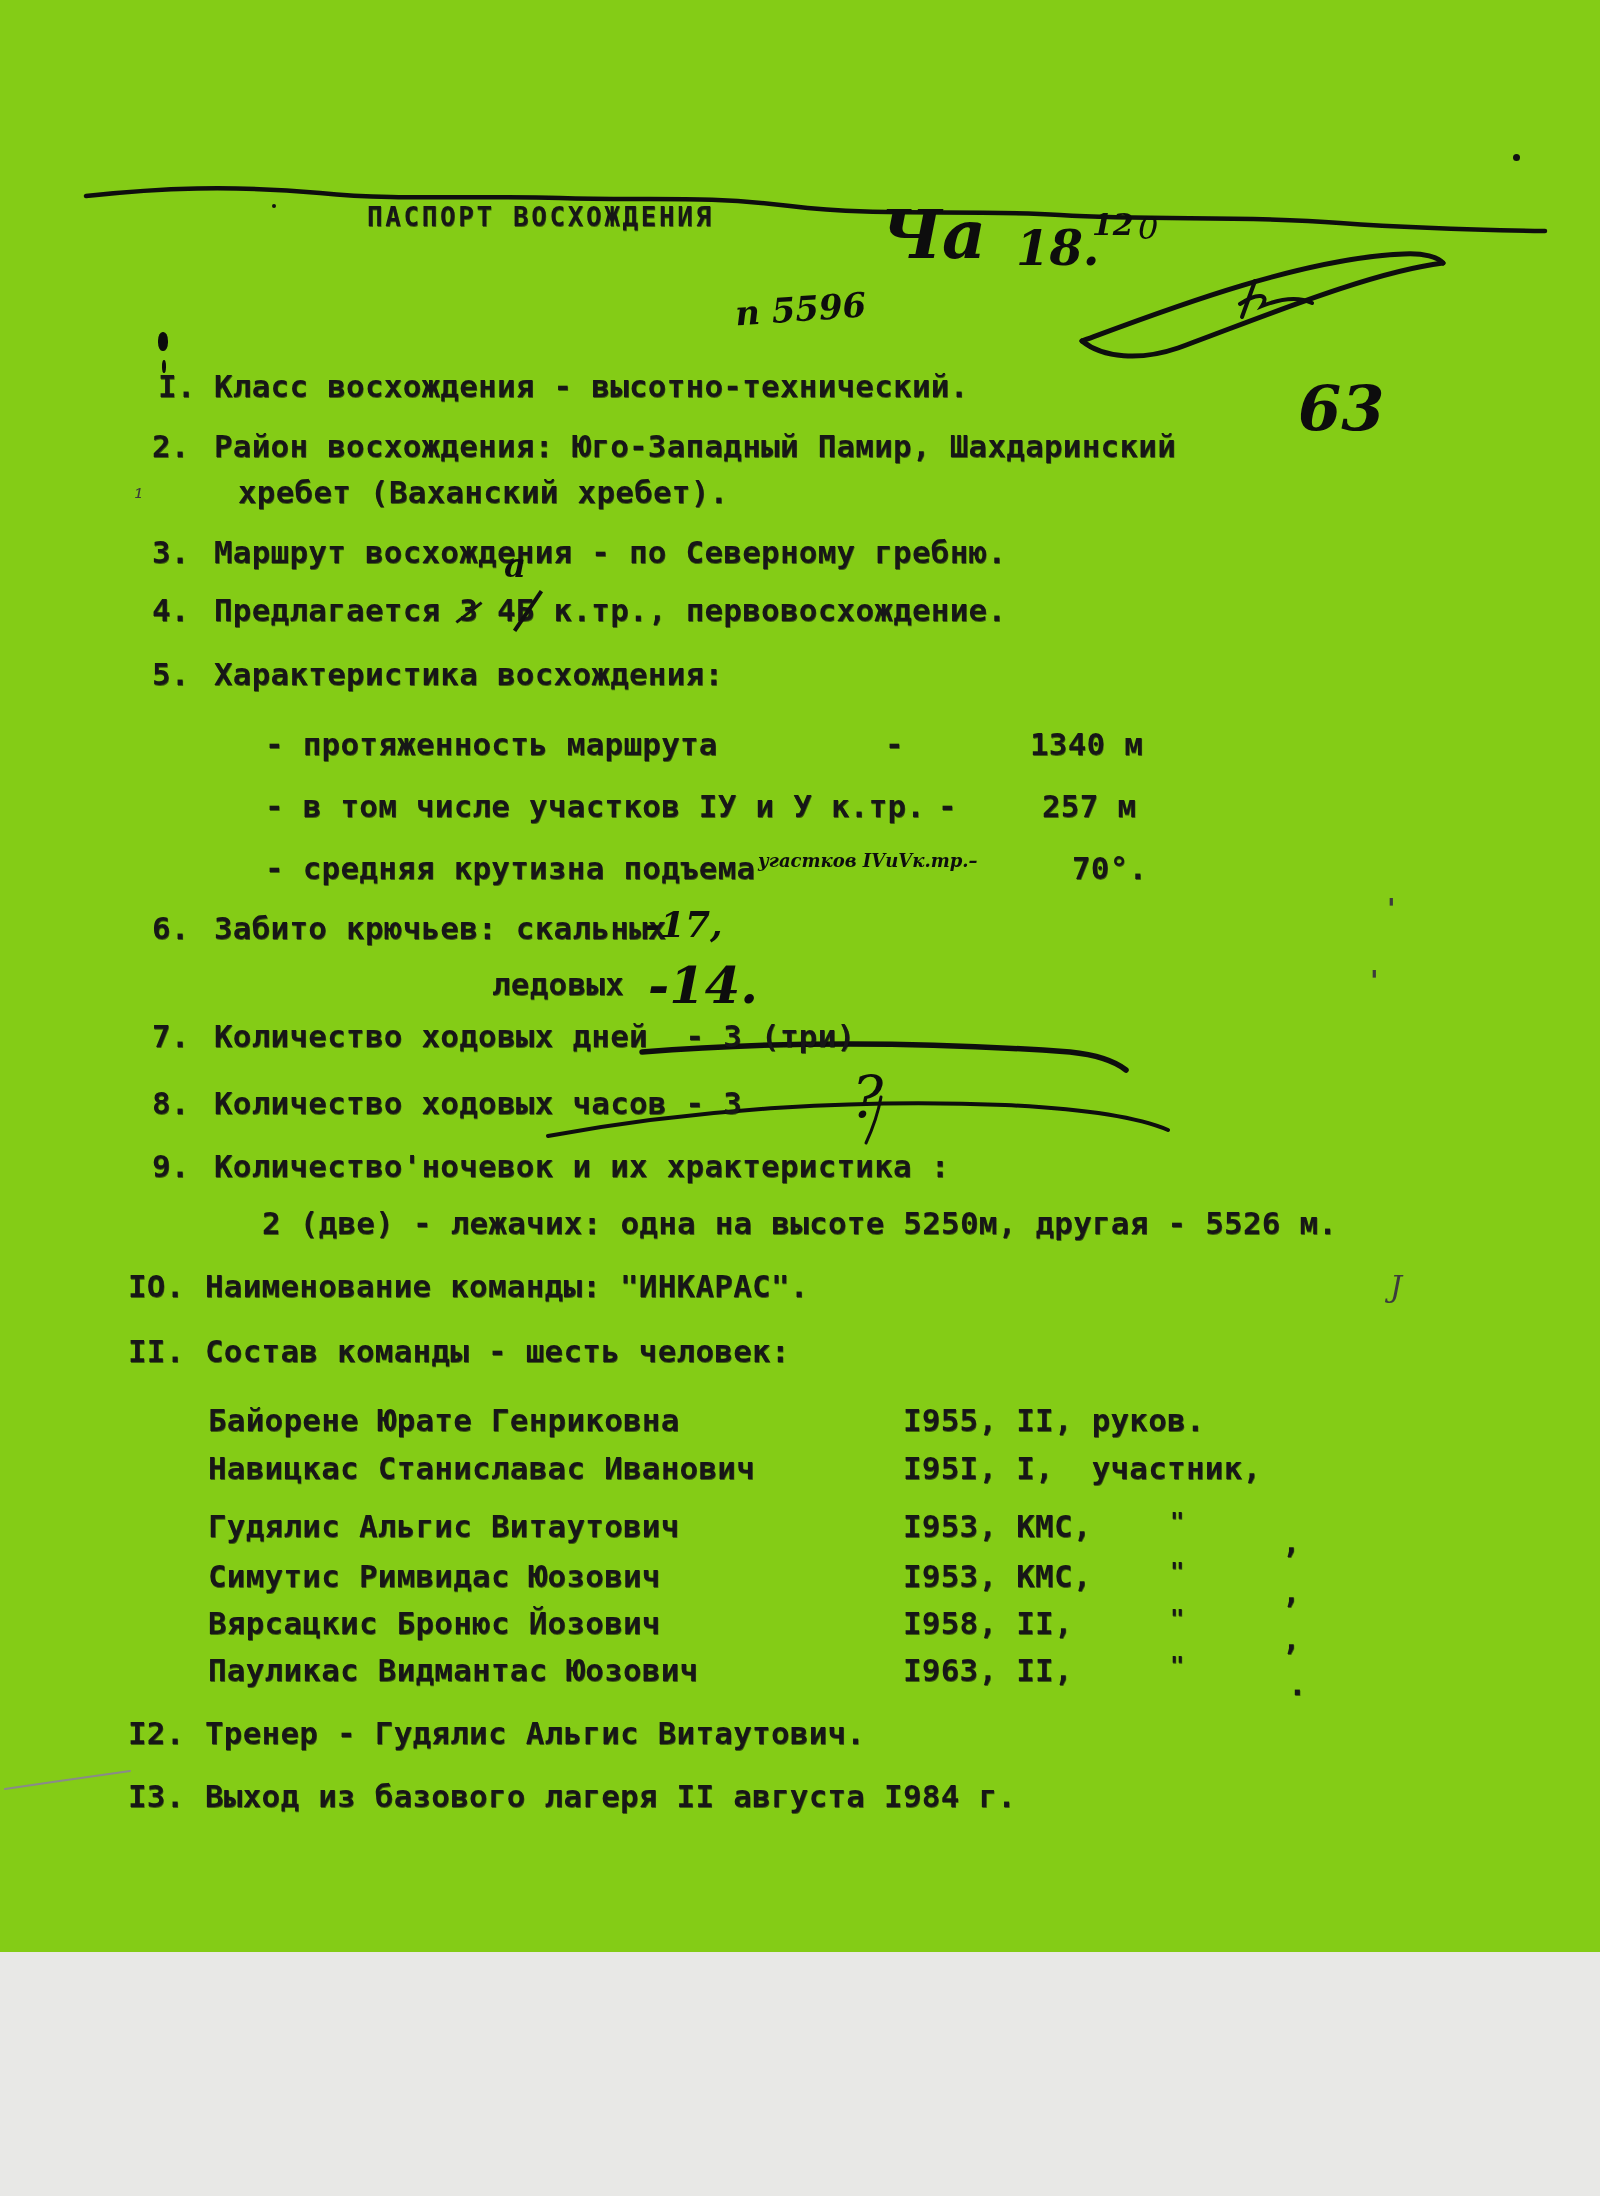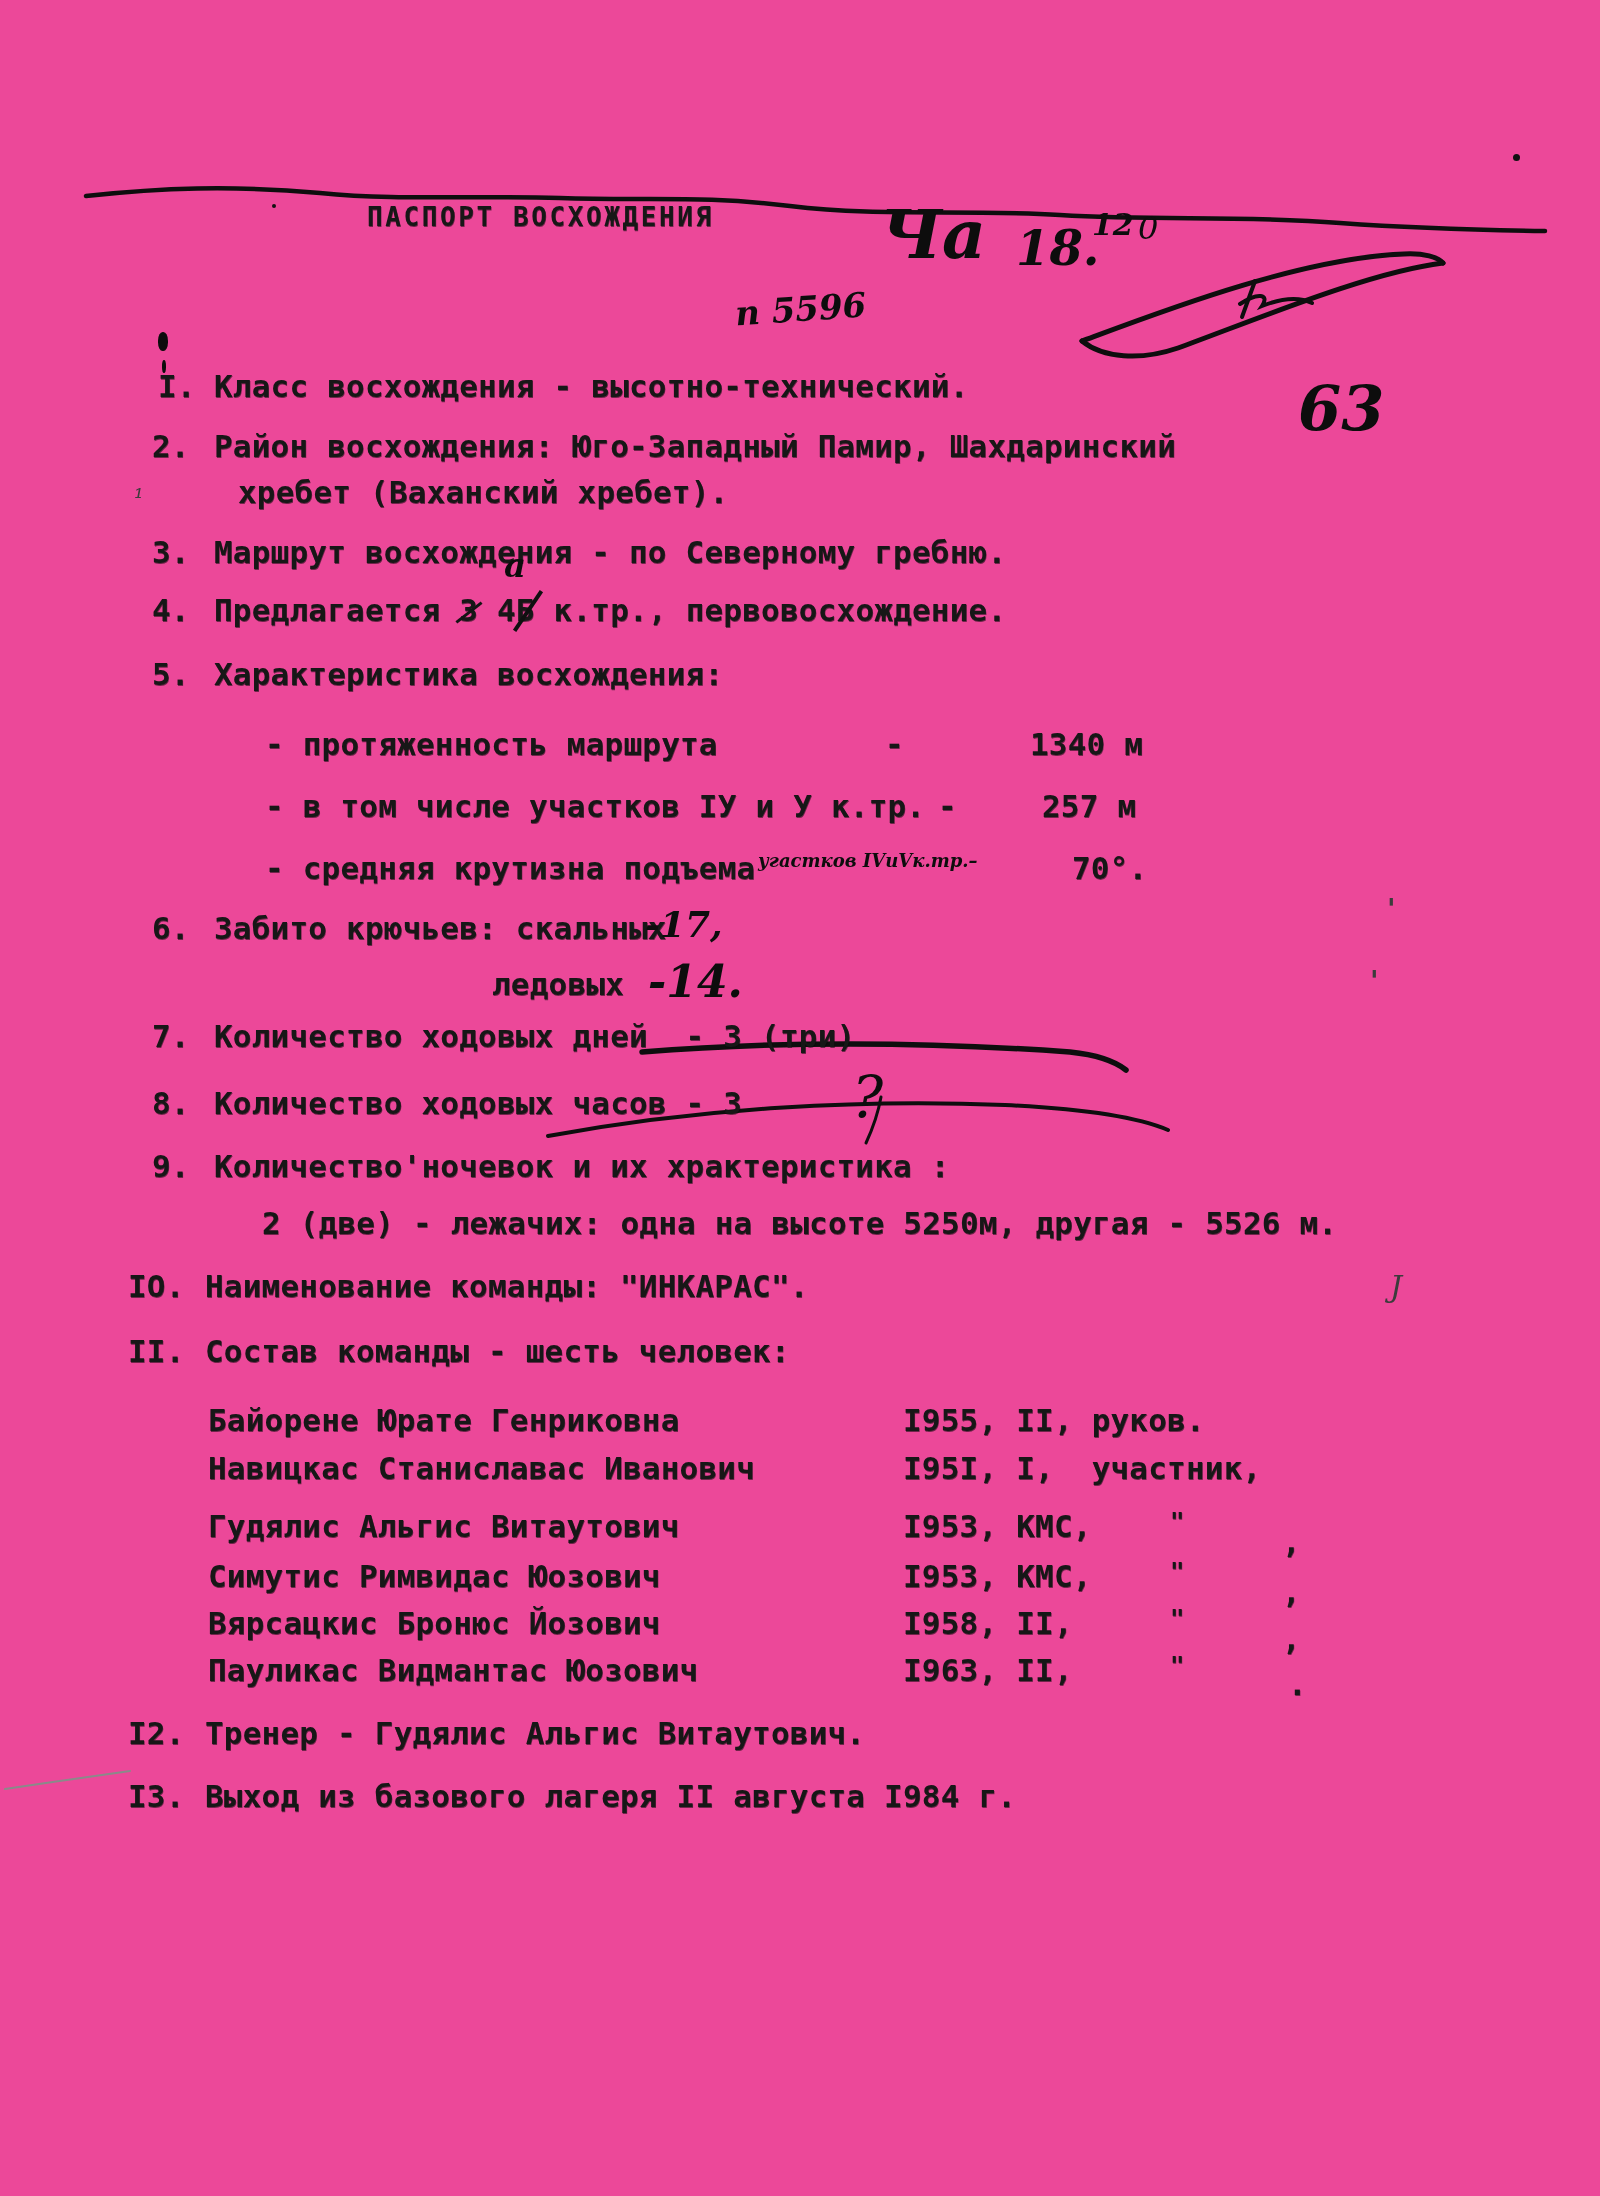--- a/index.html
+++ b/index.html
@@ -1,16 +1,16 @@
 <!DOCTYPE html>
 <html><head>
 <meta charset="utf-8">
 <style>
   html,body{margin:0;padding:0;background:#e8e8e6;}
-  #page{position:relative;width:1600px;height:2196px;background:#ec4899;overflow:hidden;
+  #page{position:relative;width:1600px;height:1952px;background:#84cc16;overflow:hidden;
         font-family:"DejaVu Sans Mono",monospace;}
   .line{position:absolute;left:0;top:0;width:100%;height:0;}
   .t{position:absolute;top:0;white-space:pre;font-family:"DejaVu Sans Mono",monospace;
      font-weight:bold;font-size:31px;color:#171717;letter-spacing:.2px;
      text-shadow:.5px .5px .6px rgba(10,10,10,.55);}
   .t .seg{white-space:pre;}
   .title{font-size:26px;letter-spacing:2.6px;}
   .hw{position:absolute;white-space:pre;font-family:"DejaVu Serif",serif;font-style:italic;
       color:#0d0d0d;line-height:1;}
   .hw-b{font-weight:bold;}
@@ -113,21 +113,21 @@
   <span class="hw hw-b" style="left:758px;top:852px;font-size:18px">угастков IVиVк.тр.–</span>
 
   <div class="line" style="top:910px">
     <span class="t" style="left:152px">6.</span>
     <span class="t" style="left:214px">Забито крючьев: скальных</span>
   </div>
   <span class="hw hw-b" style="left:645px;top:906px;font-size:36px">-17,</span>
   <div class="line" style="top:966px">
     <span class="t" style="left:492px">ледовых</span>
   </div>
-  <span class="hw hw-b" style="left:648px;top:960px;font-size:44px">-14.</span>
+  <span class="hw hw-b" style="left:648px;top:960px;font-size:51px">-14.</span>
 
   <div class="line" style="top:1018px">
     <span class="t" style="left:152px">7.</span>
     <span class="t" style="left:214px">Количество ходовых дней  - 3 (три)</span>
   </div>
 
   <div class="line" style="top:1085px">
     <span class="t" style="left:152px">8.</span>
     <span class="t" style="left:214px">Количество ходовых часов - 3</span>
   </div>

